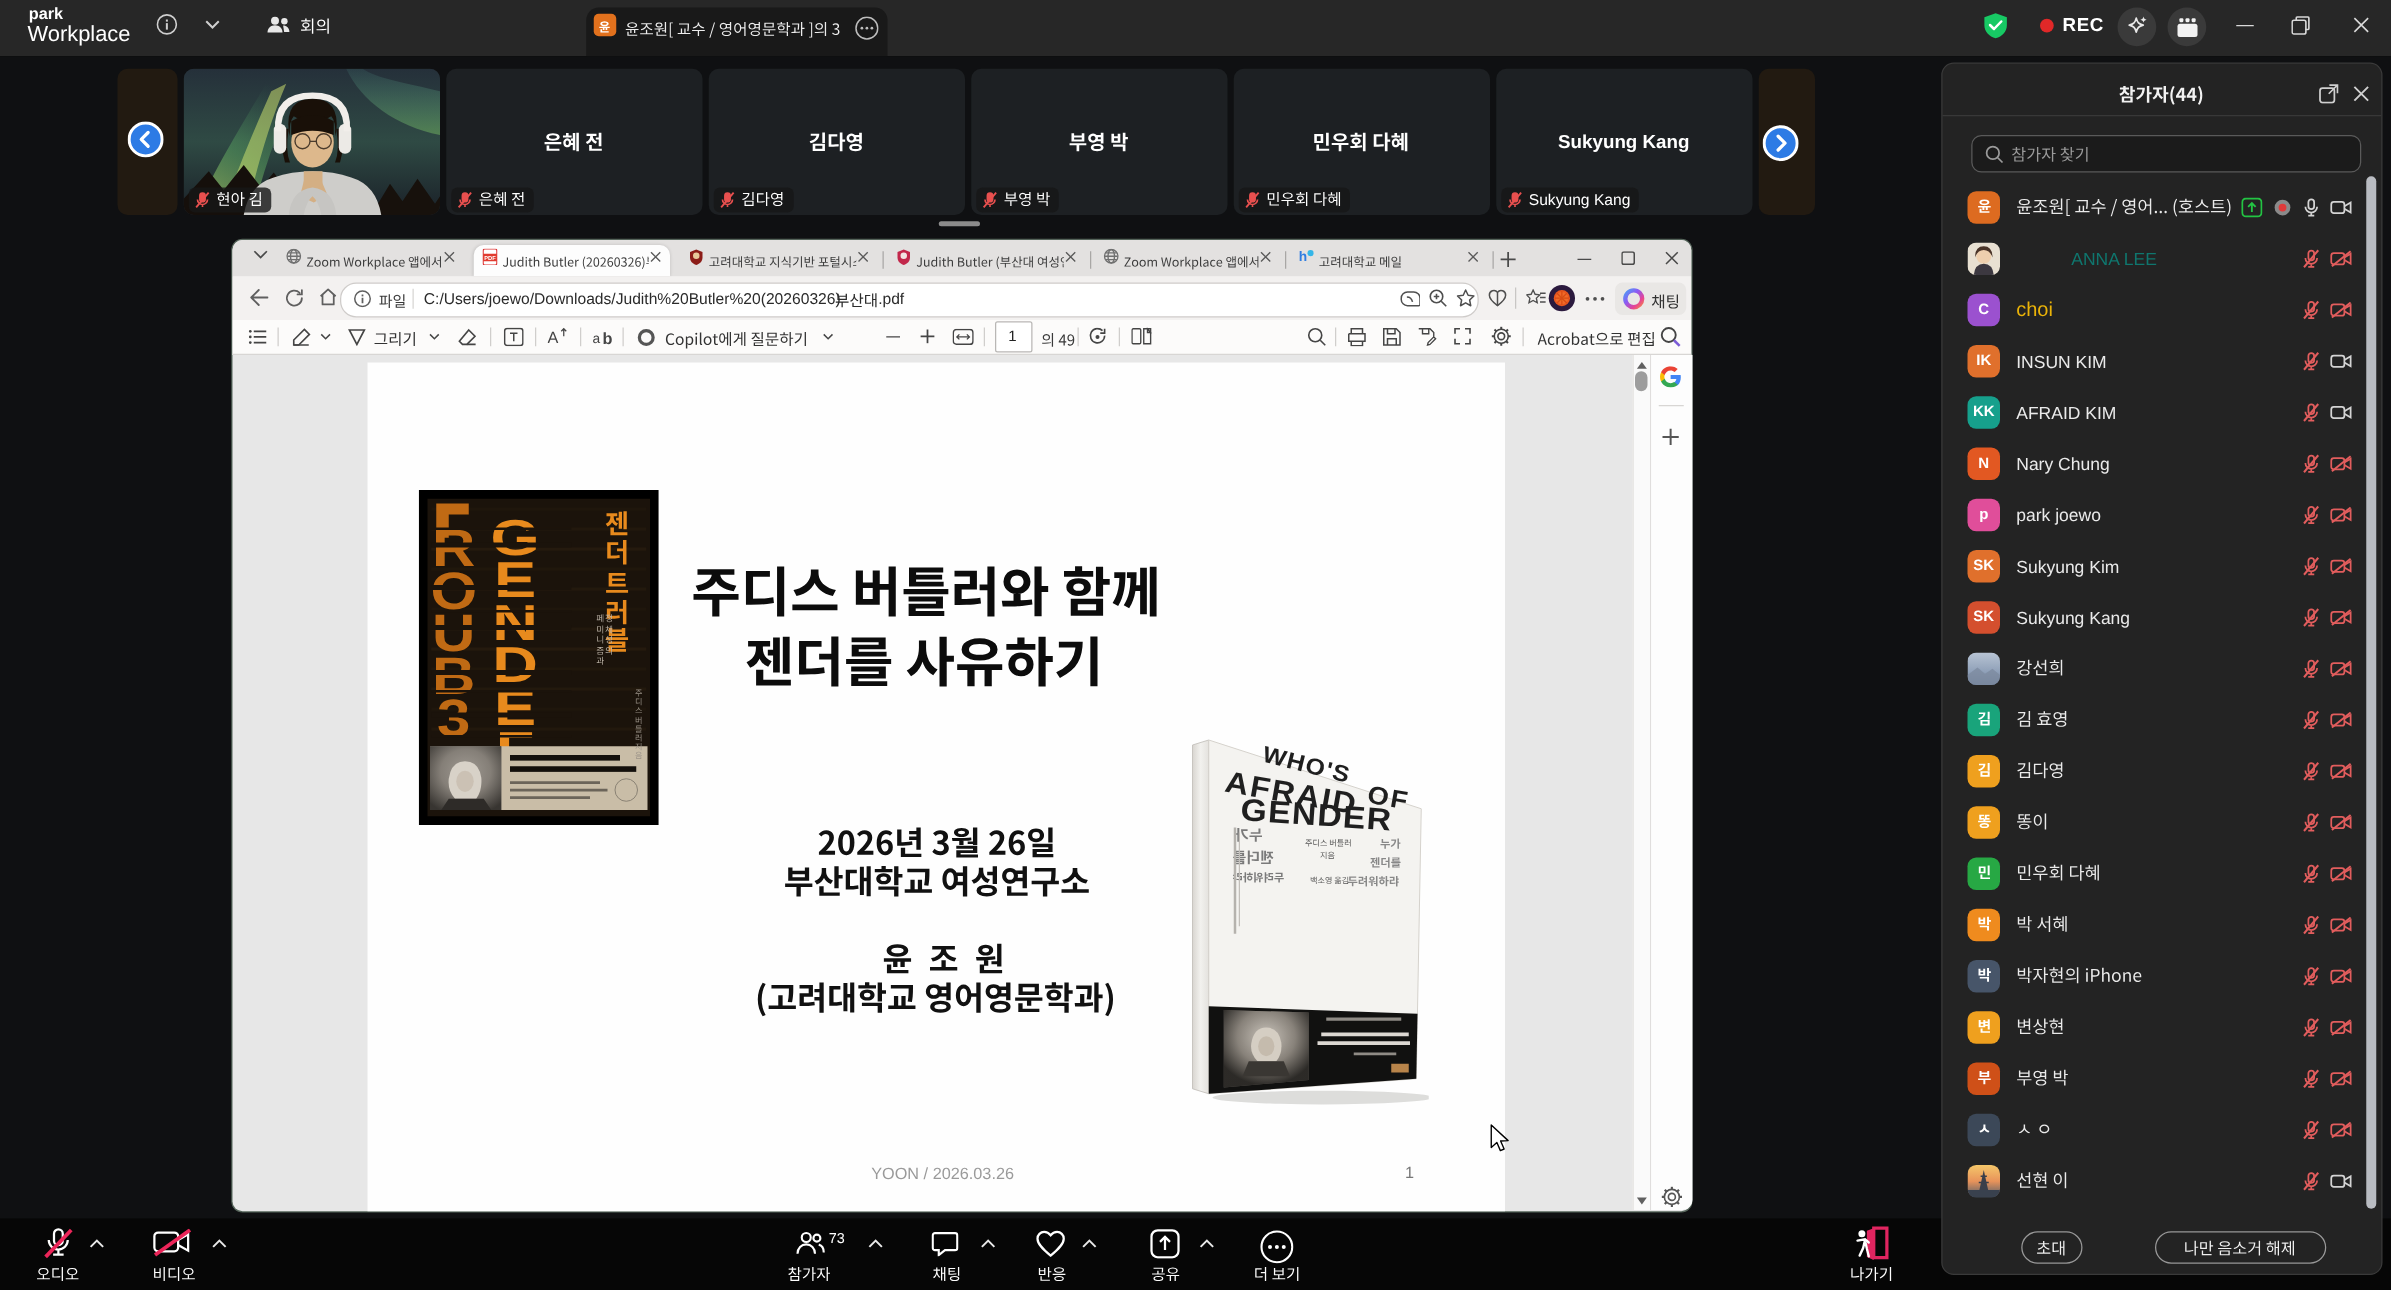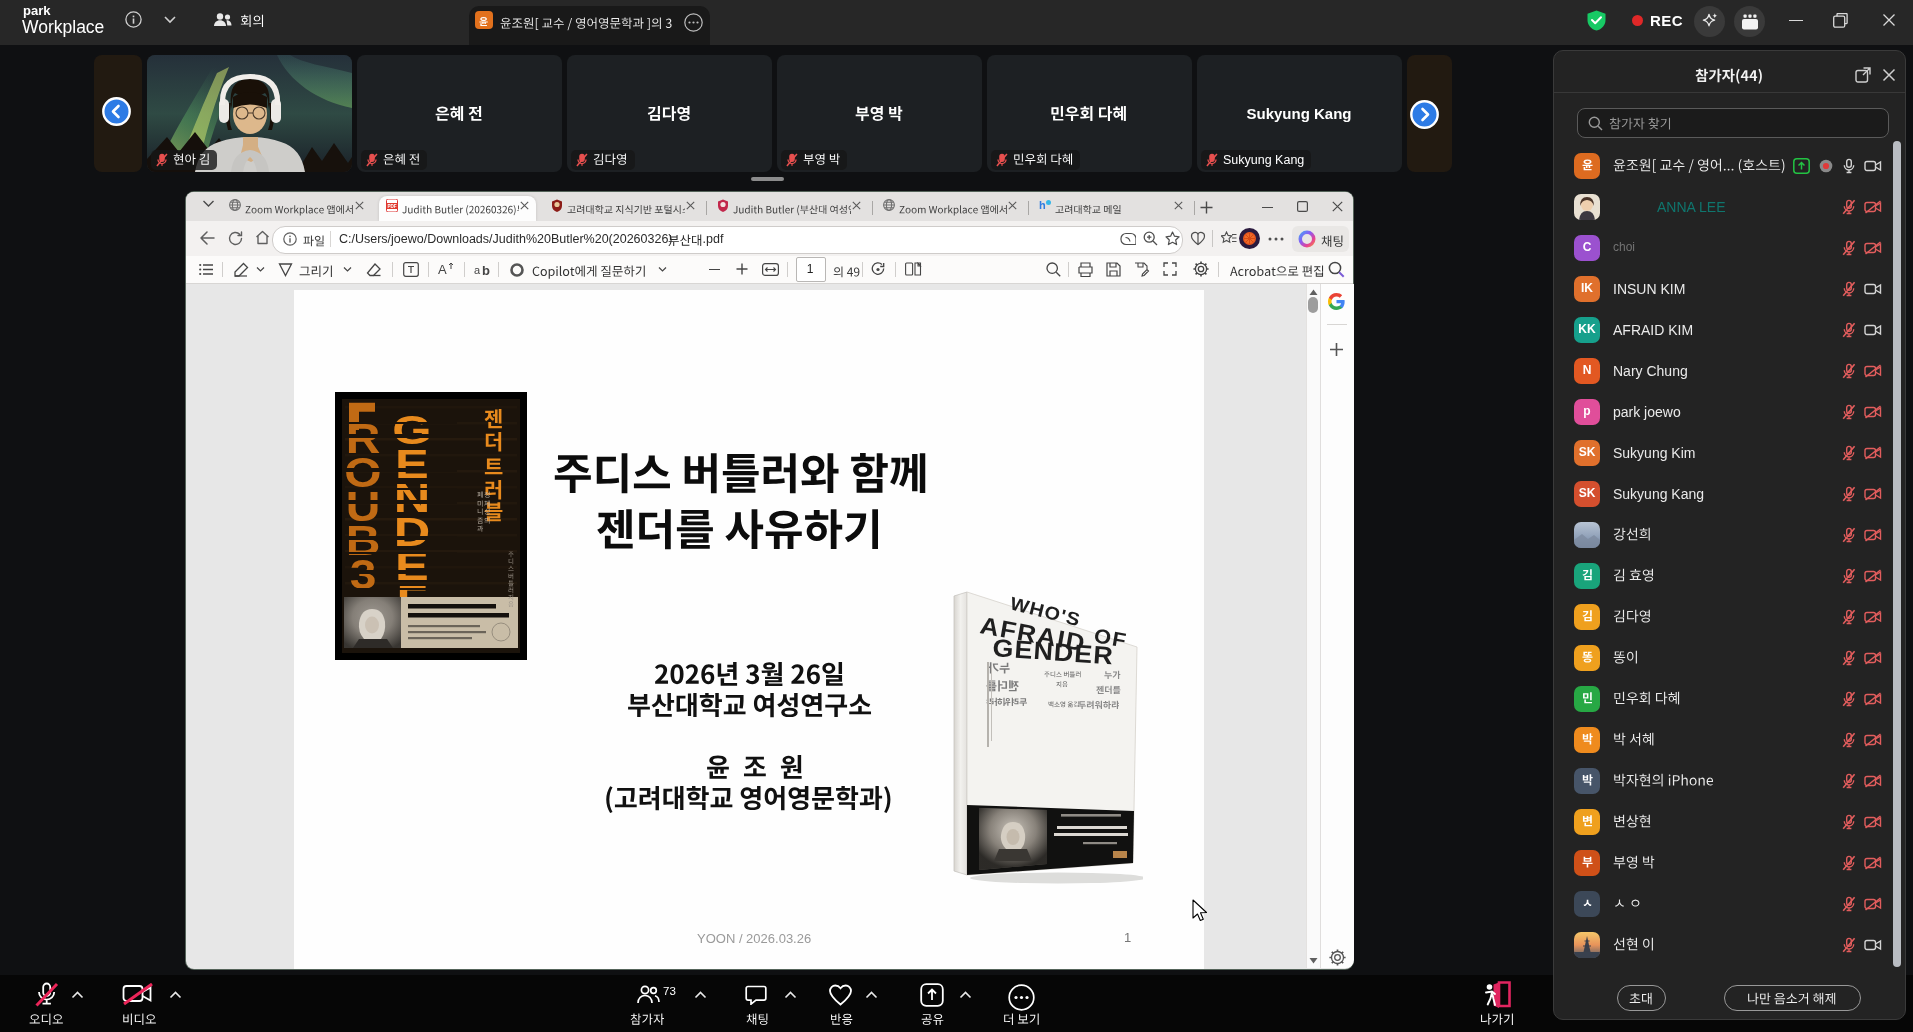--- a/index.html
+++ b/index.html
@@ -1506,21 +1506,21 @@
       </svg></div>
     <div style="position:absolute;left:1864px;top:198.6px;line-height:0"><svg width="18" height="16" viewBox="0 0 18 16">
         <g stroke="#e25d5d" fill="none" stroke-width="1.4">
           <rect x="1" y="3.5" width="10.5" height="9" rx="2"></rect>
           <path d="M11.5 7l5-3v8l-5-3"></path>
         </g>
         <path d="M1.5 14L16.5 2" stroke="#e25d5d" stroke-width="1.6"></path>
       </svg></div>
     <div style="position:absolute;left:1574px;top:234.6px;width:26px;height:26px;background:#9b51cf;border-radius:7px"></div>
     <div style="position:absolute;left:1587px;transform:translateX(-50%);top:239.6px;font-size:12px;font-weight:700;color:#fff;letter-spacing:0;white-space:nowrap;">C</div>
-    <div style="position:absolute;left:1613px;top:239.6px;font-size:12px;font-weight:400;color:#737373;letter-spacing:0;white-space:nowrap;">choi</div>
+    <div style="position:absolute;left:1613px;top:239.6px;font-size:16px;font-weight:400;color:#eab308;letter-spacing:0;white-space:nowrap;">choi</div>
     <div style="position:absolute;left:1841px;top:239.6px;line-height:0"><svg width="16" height="16" viewBox="0 0 16 16">
         <g stroke="#e25d5d" fill="none" stroke-width="1.4">
           <rect x="5.7" y="1.4" width="4.6" height="7.8" rx="2.3"></rect>
           <path d="M3.3 7.3a4.7 4.7 0 009.4 0M8 12v2.5M5.6 14.5h4.8"></path>
         </g>
         <path d="M2.2 14.8L13.6 1.2" stroke="#e25d5d" stroke-width="1.6"></path>
       </svg></div>
     <div style="position:absolute;left:1864px;top:239.6px;line-height:0"><svg width="18" height="16" viewBox="0 0 18 16">
         <g stroke="#e25d5d" fill="none" stroke-width="1.4">
           <rect x="1" y="3.5" width="10.5" height="9" rx="2"></rect>

